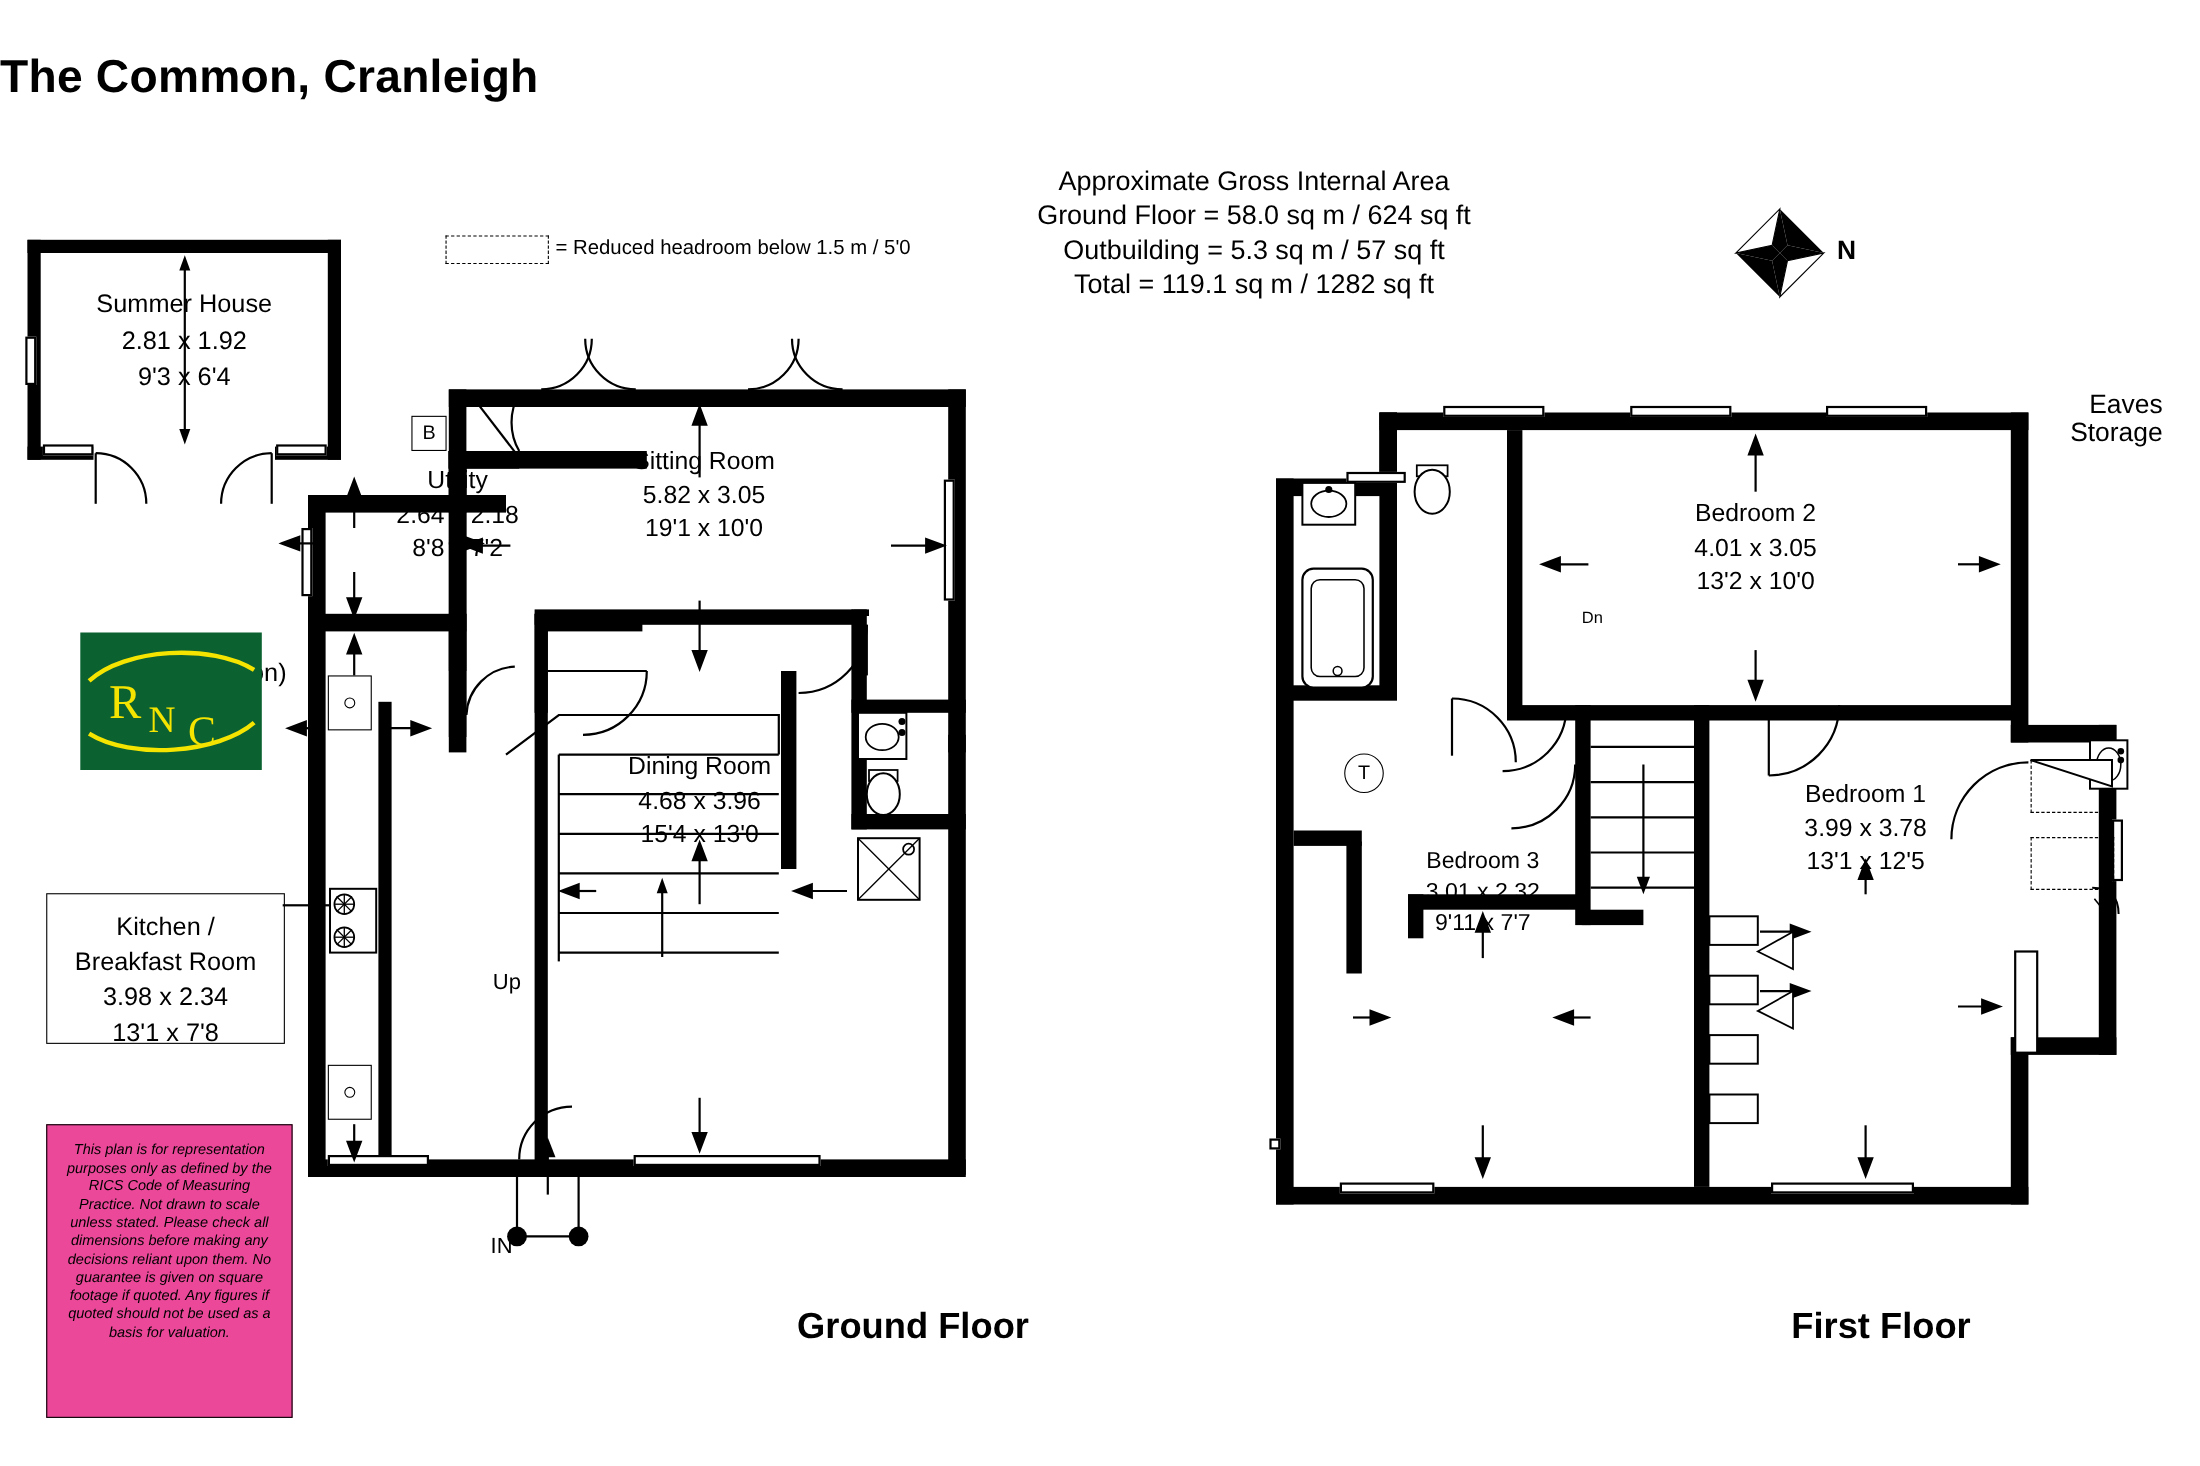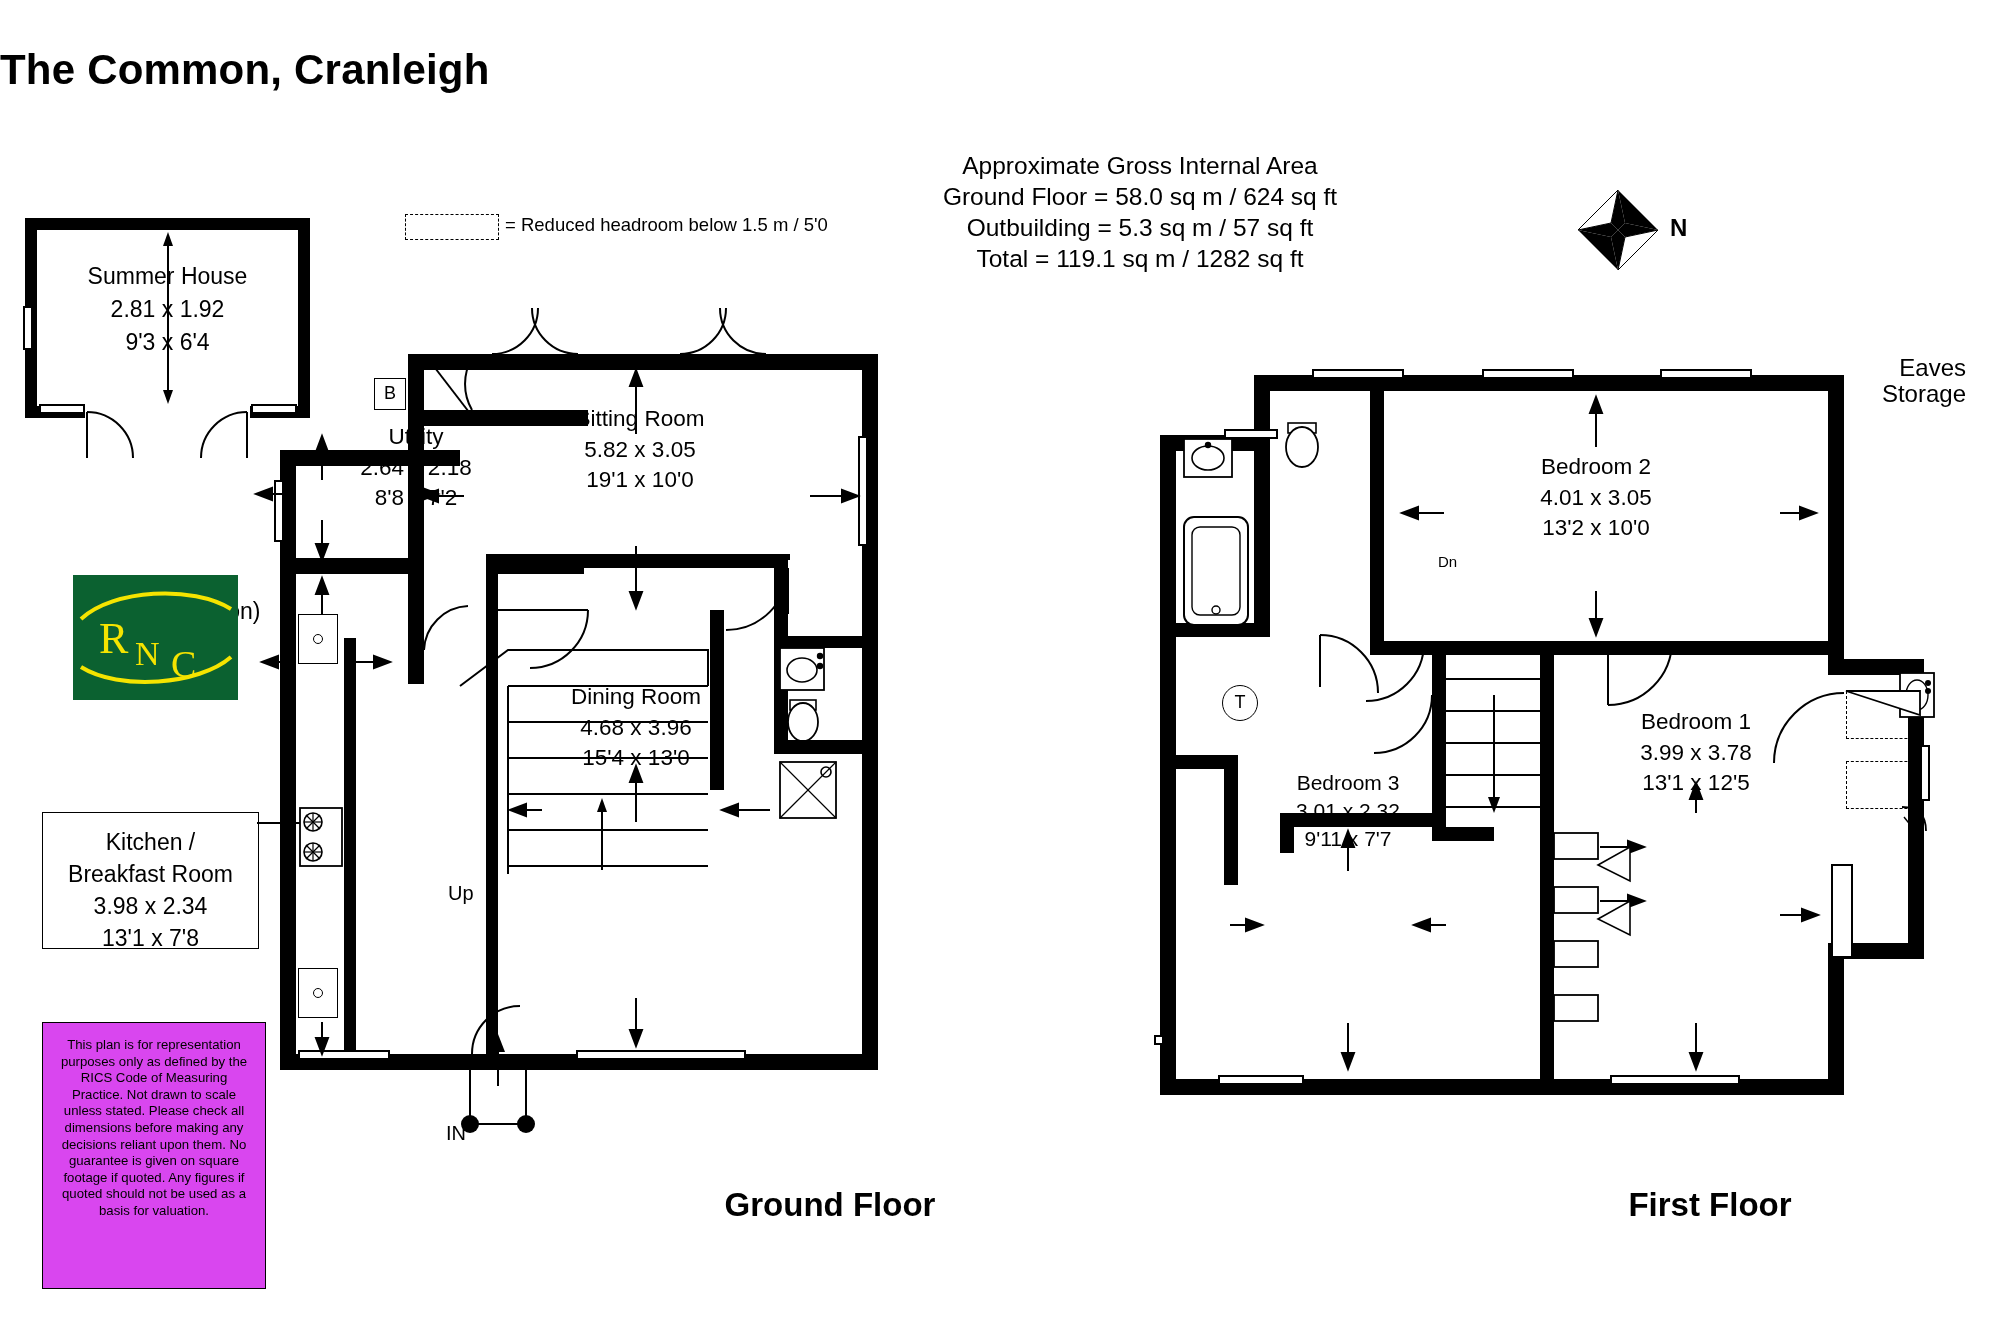--- a/index.html
+++ b/index.html
@@ -61,21 +61,21 @@
   }
   #kitchen-box .txt{
     position:absolute;left:0;top:13px;width:215px;
     font-size:23px;line-height:32px;text-align:center;
   }
   #kitchen-leader{left:257px;top:822px;width:80px;height:2px;background:#000;}
 
   
   #disclaimer{
     left:42px;top:1022px;width:222px;height:265px;
-    border:1.4px solid #000;background:#d946ef;
+    border:1.4px solid #000;background:#ec4899;font-style:italic;
   }
   #disclaimer p{
     margin:0;padding:14px 13px 0 13px;
     font-size:13.2px;line-height:16.6px;text-align:center;
   }
 
   
   .floor-caption{font-size:33px;font-weight:bold;}
   #gf-caption{left:700px;top:1186px;width:260px;text-align:center;}
   #ff-caption{left:1580px;top:1186px;width:260px;text-align:center;}

